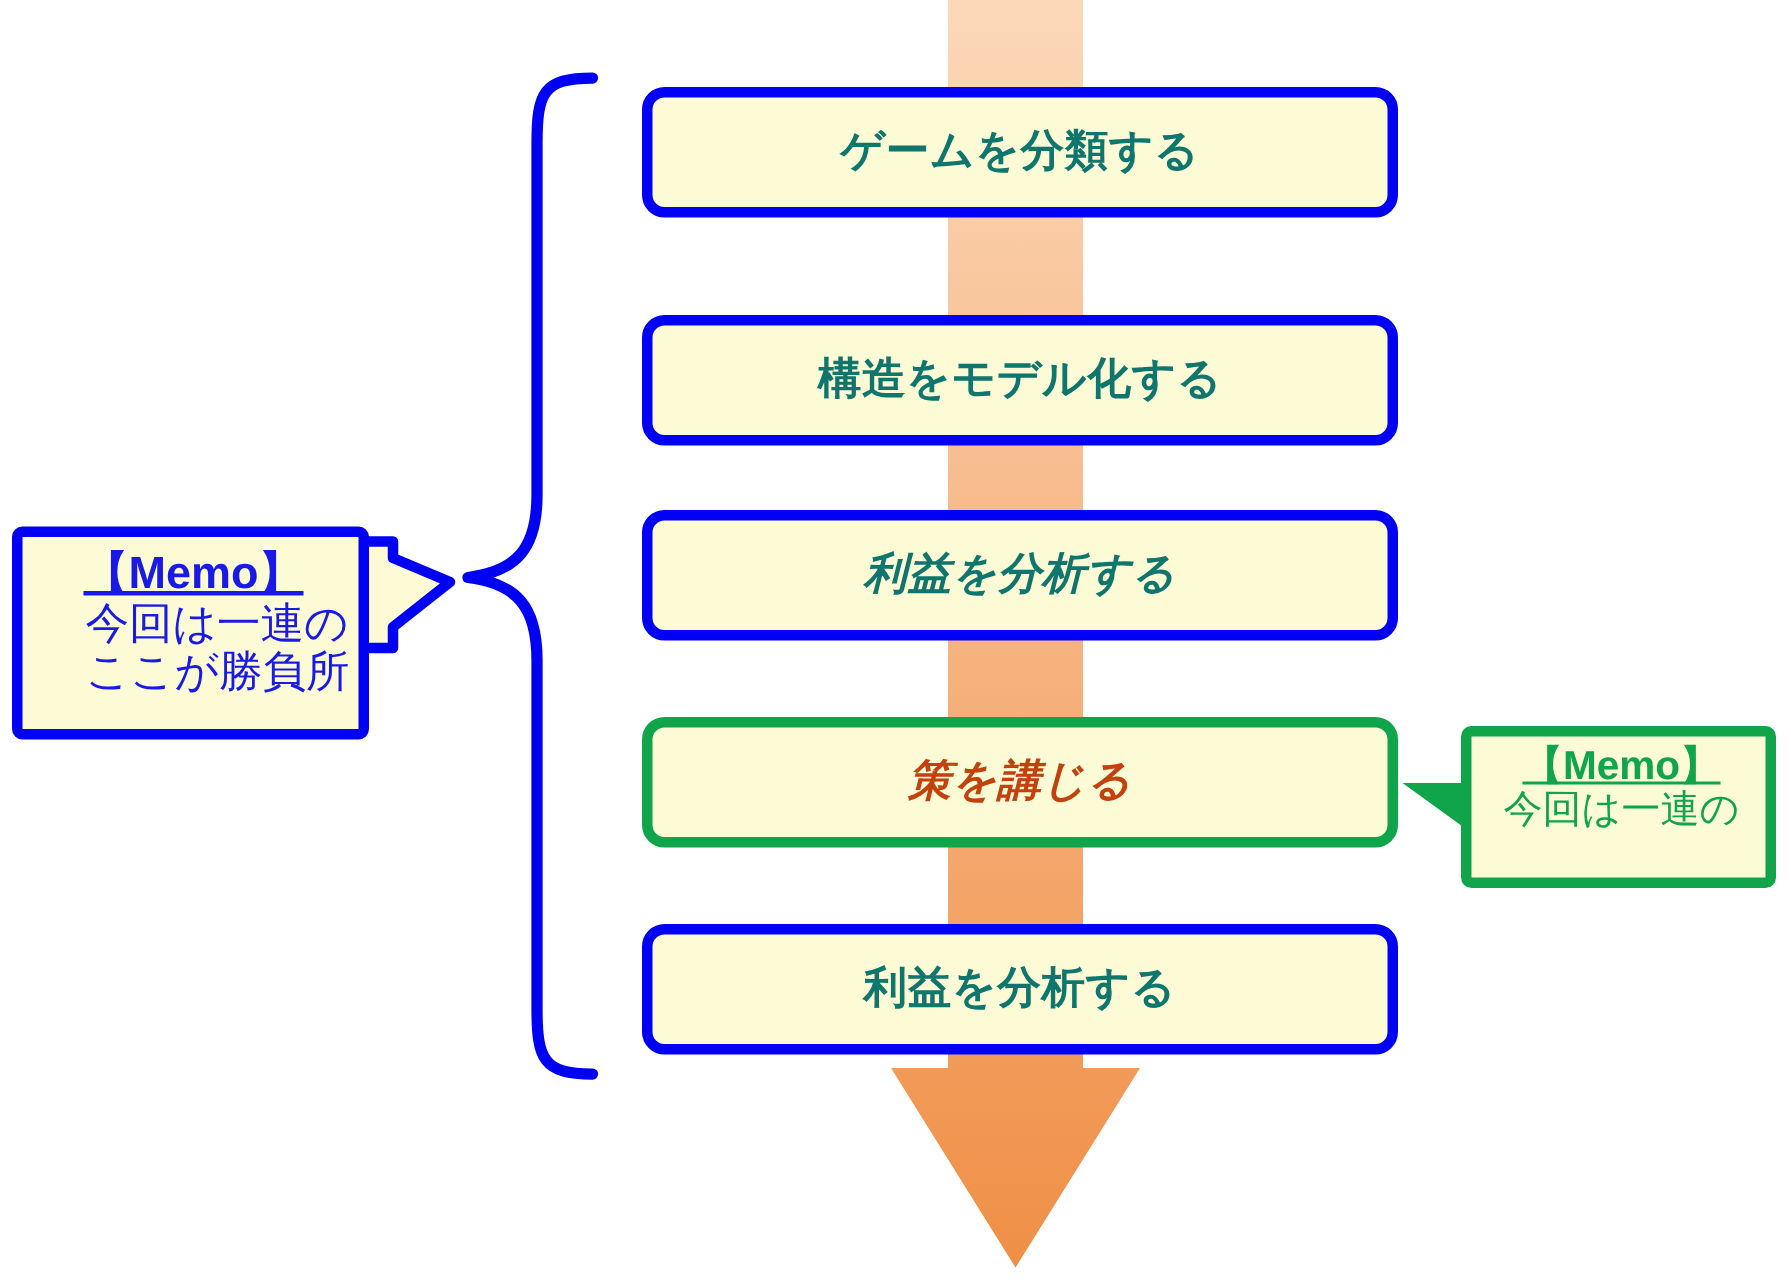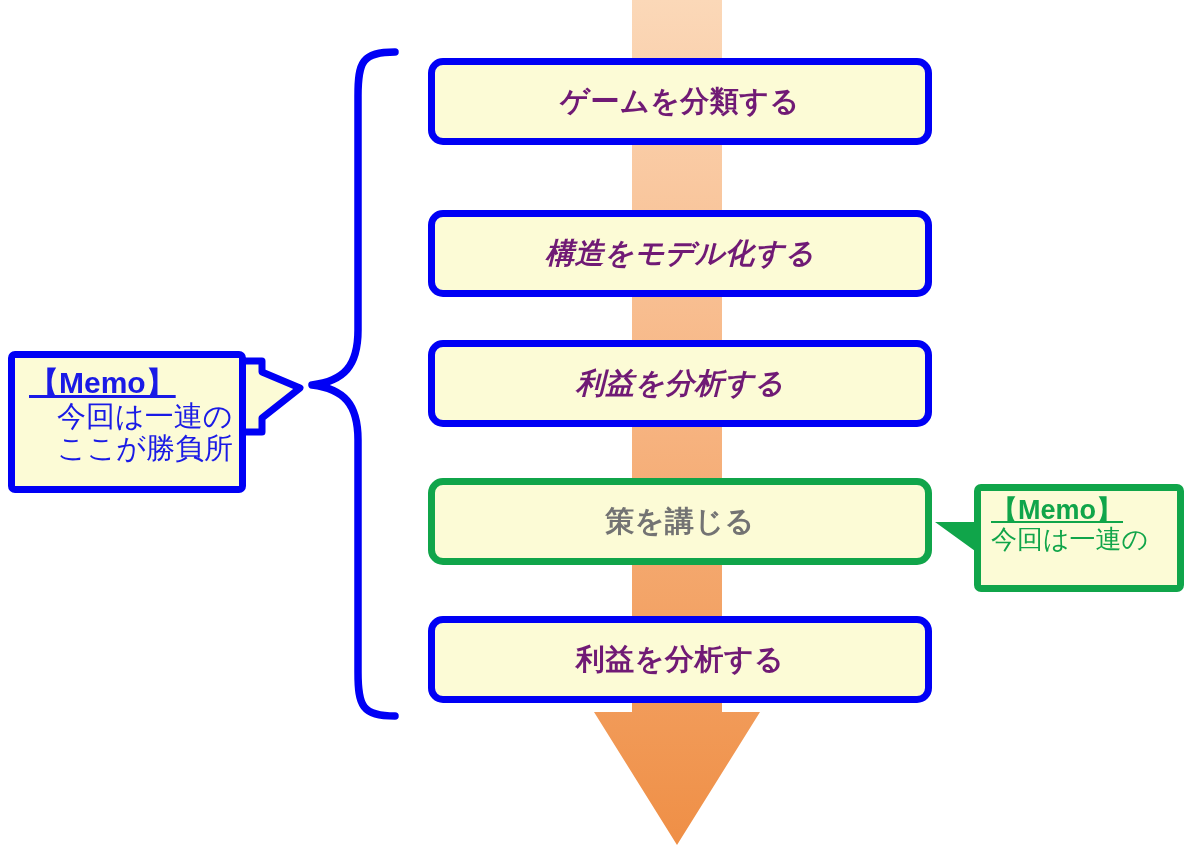--- a/index.html
+++ b/index.html
@@ -43,38 +43,39 @@
   }
   .step-box.blue { border-color: #0000f5; }
   .step-box.green { border-color: #10a54a; }
   .step-label {
     font-size: 29px;
     font-weight: bold;
     letter-spacing: 0.5px;
     line-height: 1;
     white-space: nowrap;
   }
-  .step-box.blue .step-label { color: #701a75; }
-  .step-box.green .step-label { color: #737373; }
+  .step-box.blue .step-label { color: #0f766e; }
+  .step-box.green .step-label { color: #c2410c; font-style: italic; }
 
   #step-0 { top: 58px; }
-  #step-1 { top: 210px; font-style: italic; }
+  #step-1 { top: 210px; }
   #step-2 { top: 340px; font-style: italic; }
   #step-3 { top: 478px; }
   #step-4 { top: 616px; }
 
   
   .memo {
     position: absolute;
     box-sizing: border-box;
     background: #fcfbd6;
     border-style: solid;
     border-width: 7px;
     border-radius: 7px;
     padding: 8px 10px 8px 14px;
+    text-align: center;
   }
   .memo.blue { border-color: #0000f5; }
   .memo.green { border-color: #10a54a; }
   .memo .memo-title {
     font-weight: bold;
     text-decoration: underline;
     line-height: 1.12;
     white-space: nowrap;
   }
   .memo .memo-line {

